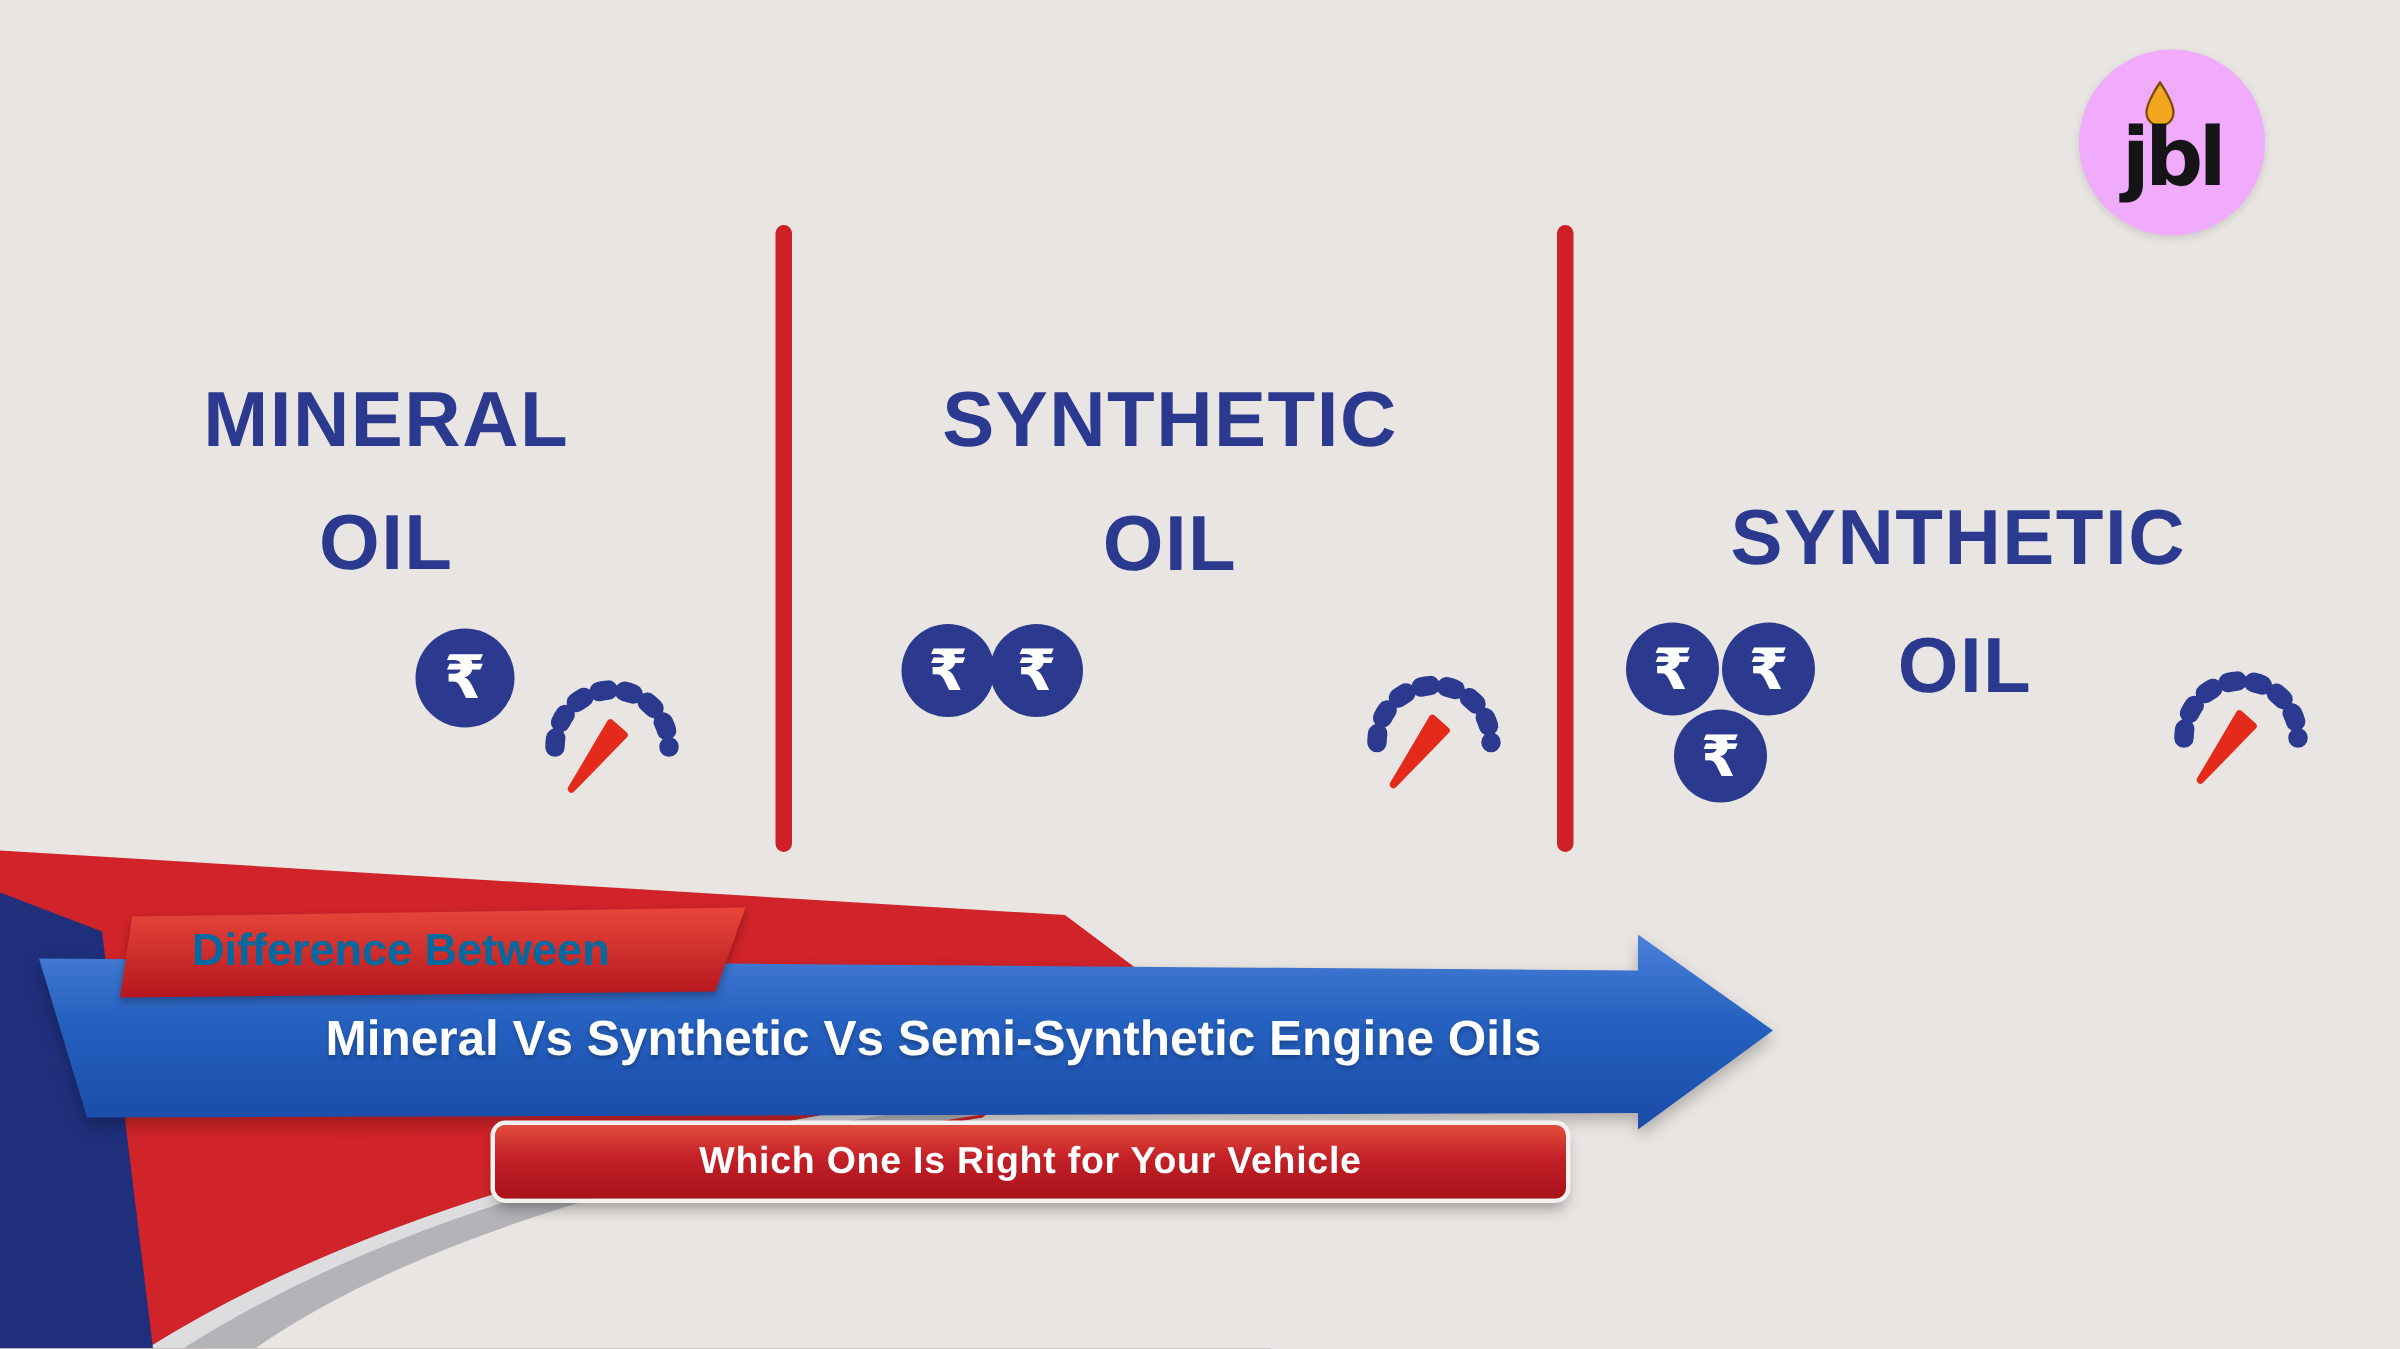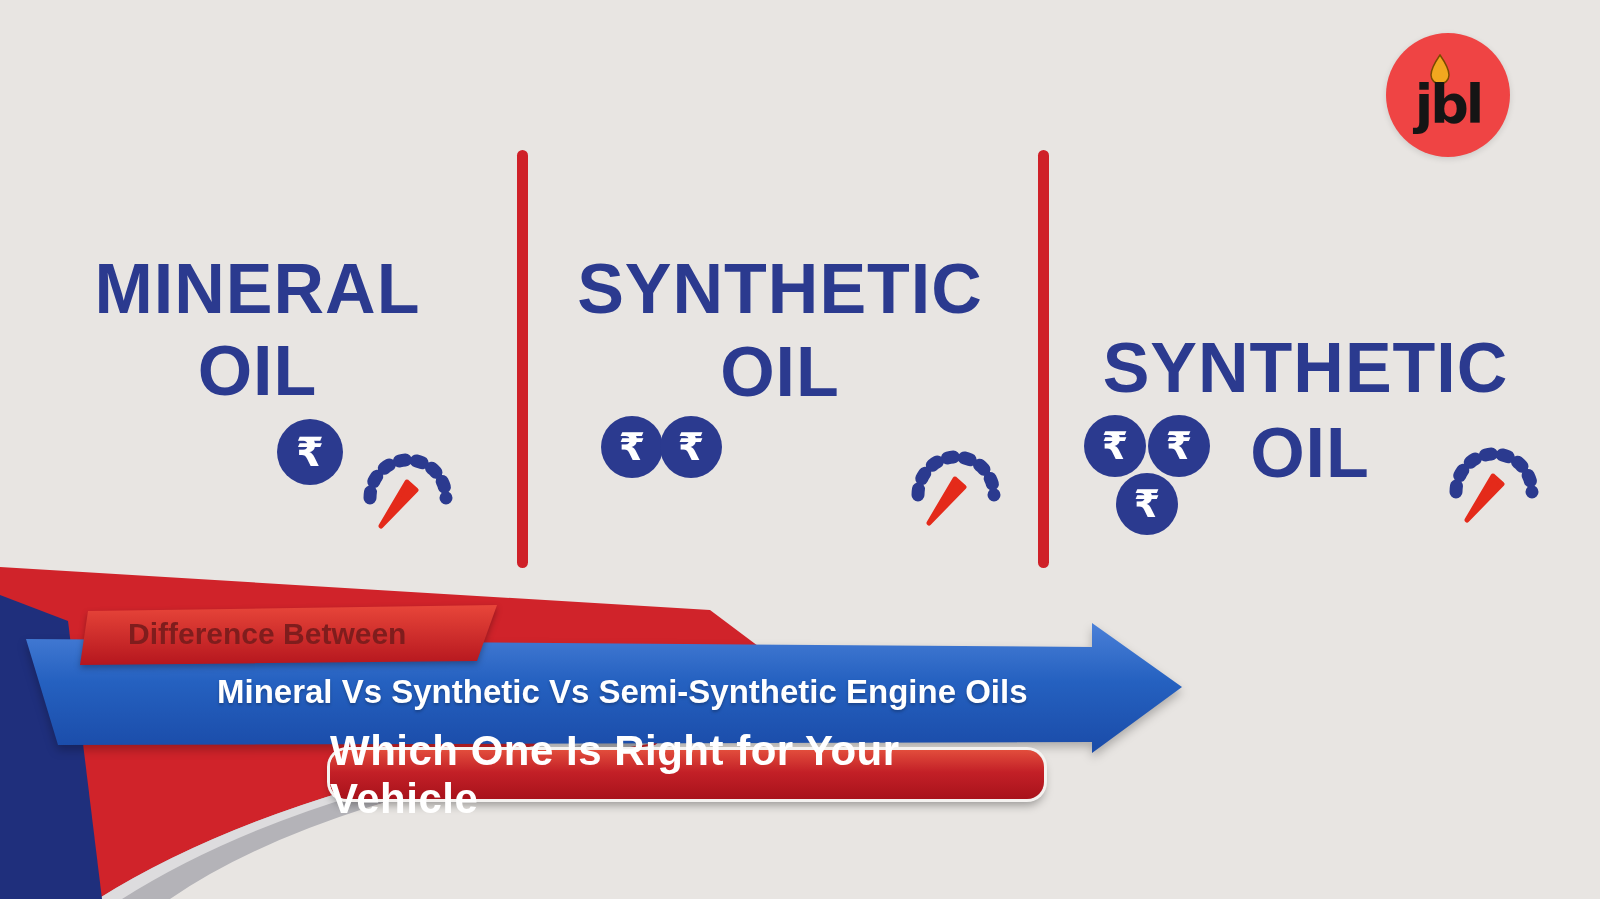--- a/index.html
+++ b/index.html
@@ -10,55 +10,55 @@
     --arrow-blue:#2561c0;
   }
   *{margin:0;padding:0;box-sizing:border-box;}
   body{background:#999;font-family:"Liberation Sans",sans-serif;}
   #stage{
     position:relative;width:1600px;height:899px;overflow:hidden;
     background:var(--background);
   }
   .heading{
     position:absolute;font-weight:bold;color:var(--navy);
-    font-size:70px;line-height:1;text-align:center;letter-spacing:1px;
+    font-size:52px;line-height:1;text-align:center;letter-spacing:1px;
     font-family:"Liberation Sans",sans-serif;
   }
   .coin{
     position:absolute;border-radius:50%;background:var(--navy);color:#fff;
     display:flex;align-items:center;justify-content:center;
     font-weight:bold;font-family:"DejaVu Sans",sans-serif;
   }
   .divider{
     position:absolute;width:11px;height:418px;top:150px;
     border-radius:6px;background:var(--line-red);
   }
   .gauge{position:absolute;}
   .banner-svg{position:absolute;left:0;top:555px;}
   .banner-kicker{
     position:absolute;left:128px;top:616px;width:380px;
-    color:#7f1d1d;font-weight:bold;font-size:30px;line-height:1.2;
+    color:#0369a1;font-weight:bold;font-size:30px;line-height:1.2;
   }
   .banner-title{
     position:absolute;left:173px;top:672px;width:920px;
     color:#fff;font-weight:bold;font-size:33px;line-height:1.2;
     text-shadow:0 2px 3px rgba(0,0,0,.25);
     margin-left:44px;
   }
   .pill{
     position:absolute;left:330px;top:750px;width:714px;height:49px;
-    border-radius:17px;
+    border-radius:7px;
     background:linear-gradient(180deg,#e24d3c 0%,#c32027 45%,#a8121b 100%);
     box-shadow:0 0 0 3px #f4f2f0, 0 6px 10px rgba(0,0,0,.35);
     display:flex;align-items:center;justify-content:center;
-    color:#fff;font-weight:bold;font-size:42px;letter-spacing:.5px;
+    color:#fff;font-weight:bold;font-size:25px;letter-spacing:.5px;
   }
   .logo{
     position:absolute;left:1386px;top:33px;width:124px;height:124px;
-    border-radius:50%;background:#ef4444;
+    border-radius:50%;background:#f0abfc;
     display:flex;flex-direction:column;align-items:center;justify-content:center;
     box-shadow:0 2px 6px rgba(0,0,0,.12);
   }
   .logo-drop{margin:-4px 0 -8px -16px;}
   .logo-text{
     font-weight:bold;font-size:54px;color:#151515;letter-spacing:-3px;
     font-family:"DejaVu Sans",sans-serif;line-height:1;
   }
 </style>
 </head>

